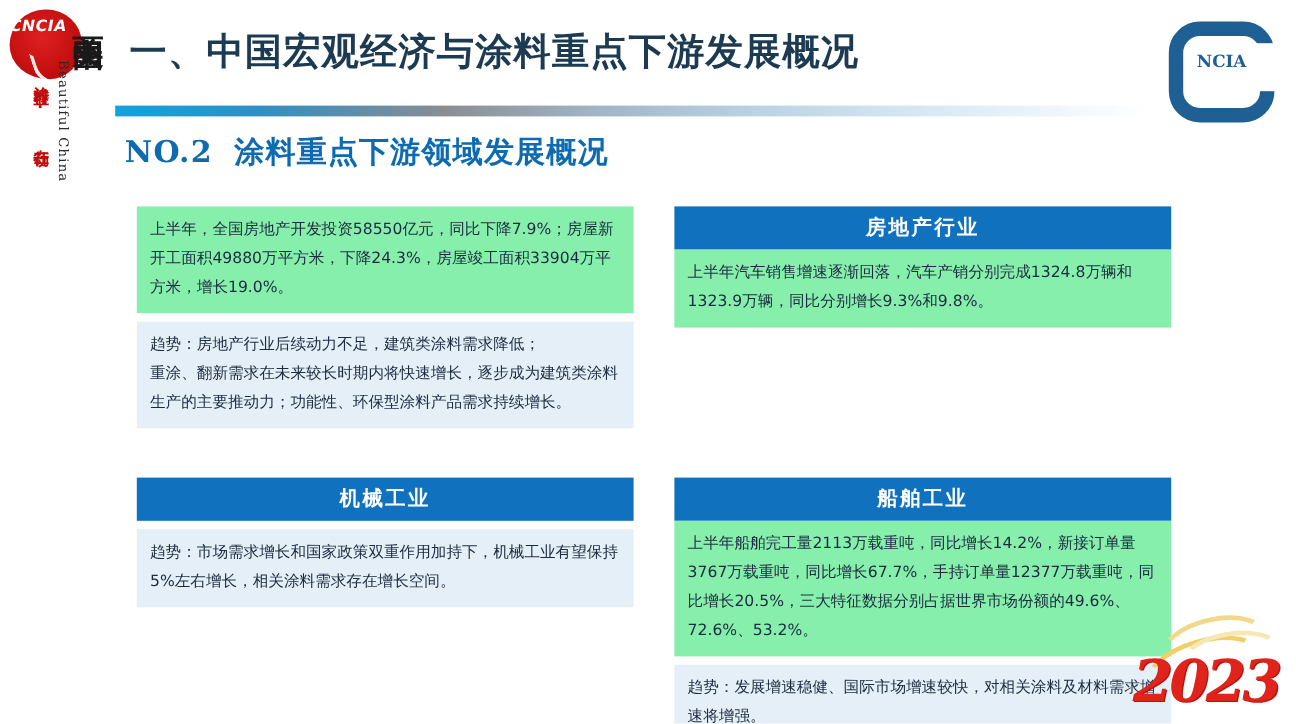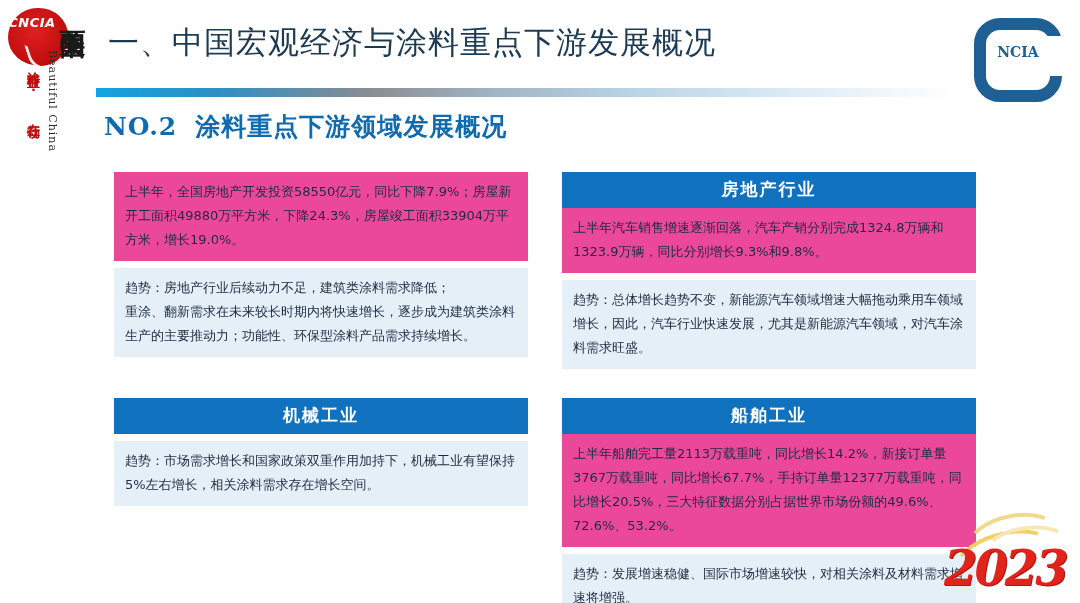--- a/index.html
+++ b/index.html
@@ -43,21 +43,21 @@
   }
   .cn-action{
     position:absolute;left:24px;top:62px;
     writing-mode:vertical-rl;text-orientation:upright;
     font-size:13px;font-weight:bold;color:#c00d0d;letter-spacing:1px;
   }
 
   
   .main-title{
     position:absolute;left:108px;top:22px;
-    font-size:31px;font-weight:normal;color:#1c3a52;
+    font-size:31px;font-weight:bold;color:#1c3a52;
     letter-spacing:1px;white-space:nowrap;
   }
   .divider{
     position:absolute;left:96px;top:88px;width:860px;height:9px;
     background:linear-gradient(90deg,#12a2e0 0%,#2f8fc4 14%,#8b8d92 32%,#9fb4c4 46%,#b9d3e4 62%,#daeaf5 80%,#ffffff 100%);
   }
   .sub-title{
     position:absolute;left:104px;top:110px;
     font-size:25px;font-weight:bold;color:#0f6bb0;white-space:nowrap;
   }
@@ -85,21 +85,21 @@
   }
 
   
   .card{position:absolute;width:414px;}
   .card-hd{
     background:#1071be;color:#ffffff;
     font-size:17px;font-weight:bold;text-align:center;
     padding:6px 0 7px 0;letter-spacing:2px;
   }
   .card-body{
-    background:#ec4899;color:#1c2b40;
+    background:#86efac;color:#1c2b40;
     font-size:13px;line-height:1.85;
     padding:8px 11px 9px 11px;
   }
   .card-trend{
     background:#e4eff7;color:#1c2b40;
     font-size:13px;line-height:1.85;
     padding:8px 11px 9px 11px;margin-top:7px;
   }
   .card-trend .ln{display:block;}
 
@@ -153,23 +153,20 @@
   <div class="card-body">上半年，全国房地产开发投资58550亿元，同比下降7.9%；房屋新开工面积49880万平方米，下降24.3%，房屋竣工面积33904万平方米，增长19.0%。</div>
   <div class="card-trend">
     <span class="ln">趋势：房地产行业后续动力不足，建筑类涂料需求降低；</span>
     <span class="ln">重涂、翻新需求在未来较长时期内将快速增长，逐步成为建筑类涂料生产的主要推动力；功能性、环保型涂料产品需求持续增长。</span>
   </div>
 </div>
 
 <div class="card" id="card-auto">
   <div class="card-hd">房地产行业</div>
   <div class="card-body">上半年汽车销售增速逐渐回落，汽车产销分别完成1324.8万辆和1323.9万辆，同比分别增长9.3%和9.8%。</div>
-  <div class="card-trend">
-    <span class="ln">趋势：总体增长趋势不变，新能源汽车领域增速大幅拖动乘用车领域增长，因此，汽车行业快速发展，尤其是新能源汽车领域，对汽车涂料需求旺盛。</span>
-  </div>
 </div>
 
 <div class="card" id="card-machinery">
   <div class="card-hd">机械工业</div>
   <div class="card-trend">
     <span class="ln">趋势：市场需求增长和国家政策双重作用加持下，机械工业有望保持5%左右增长，相关涂料需求存在增长空间。</span>
   </div>
 </div>
 
 <div class="card" id="card-ship">

